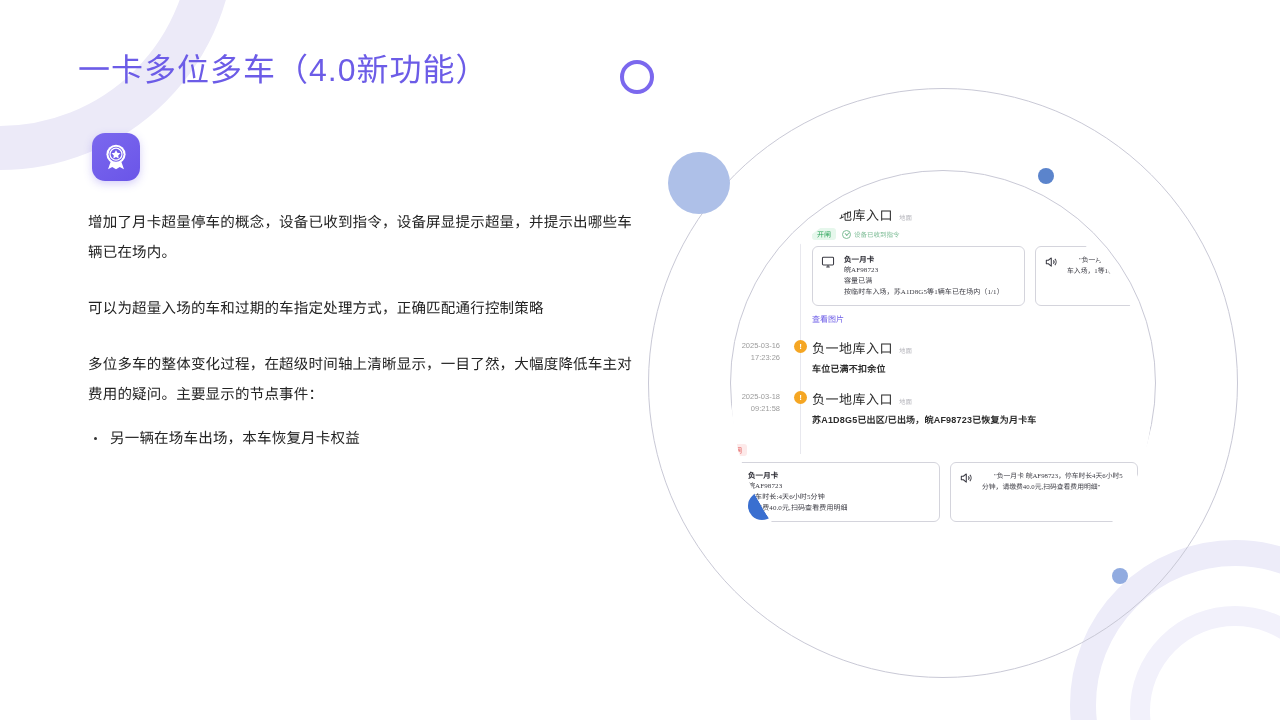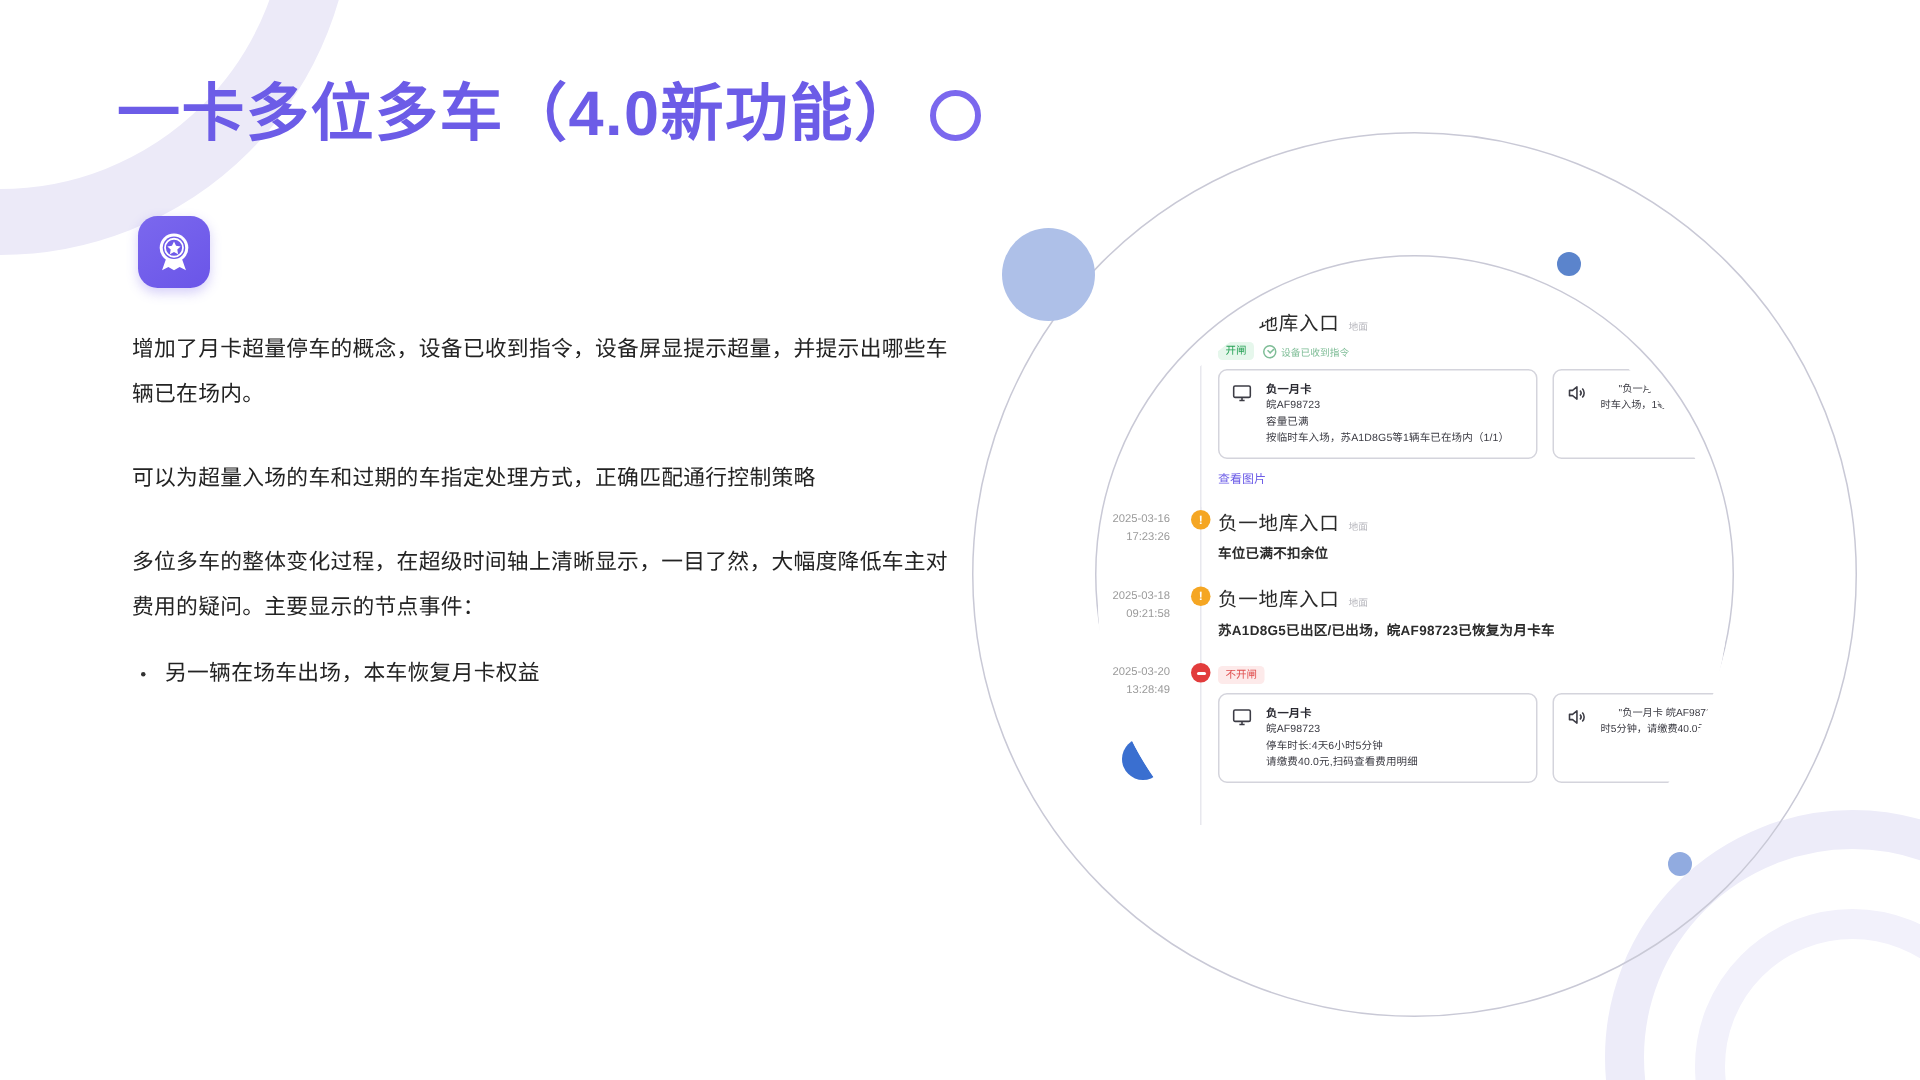--- a/index.html
+++ b/index.html
@@ -21,21 +21,21 @@
     border-radius:50%;border:26px solid #edecf9;box-sizing:border-box;
   }
   .deco-arc-br2{
     position:absolute;right:-60px;bottom:-96px;width:210px;height:210px;
     border-radius:50%;border:20px solid #f2f1fb;box-sizing:border-box;
   }
 
   
   .left-col{position:absolute;left:78px;top:52px;width:560px;}
   .page-title{
-    font-size:42px;line-height:1.15;font-weight:bold;color:#6c5ce7;
+    font-size:32px;line-height:1.15;font-weight:normal;color:#6c5ce7;
     letter-spacing:1px;margin:0 0 44px 0;white-space:nowrap;
   }
   .feature-icon{
     width:48px;height:48px;border-radius:13px;
     background:linear-gradient(145deg,#7b68ee 0%,#6a55e8 100%);
     display:flex;align-items:center;justify-content:center;
     margin-left:14px;margin-bottom:26px;
     box-shadow:0 3px 8px rgba(107,85,232,.28);
   }
   .body-col{margin-left:10px;}
@@ -117,21 +117,21 @@
     display:inline-block;position:relative;
   }
   .chk .ring-ic::after{
     content:"";position:absolute;left:1.6px;top:1.4px;width:3px;height:1.6px;
     border-left:1px solid #7fbd97;border-bottom:1px solid #7fbd97;
     transform:rotate(-45deg);
   }
   .cards{display:flex;gap:10px;}
   .card{
     border:1px solid #d4d4dc;border-radius:6px;padding:7px 8px;
-    display:flex;gap:7px;background:#fff;
+    display:flex;gap:7px;background:#fff;font-family:Liberation Serif, serif;
   }
   .card.screen{width:206px;}
   .card.voice{width:170px;}
   .card-ic{flex:0 0 16px;padding-top:1px;color:#3c3c45;}
   .card-lines{min-width:0;}
   .card-lines .l{
     font-size:7px;line-height:11px;color:#3a3a42;white-space:normal;
     letter-spacing:.1px;
   }
   .card-lines .l.head{font-weight:bold;color:#2a2a32;font-size:7.5px;}
@@ -273,24 +273,20 @@
           <div class="tl-body">
             <div class="node-head">
               <span class="node-name">负一地库入口</span>
               <span class="node-tag">地面</span>
             </div>
             <div class="evt-text">苏A1D8G5已出区/已出场，皖AF98723已恢复为月卡车</div>
           </div>
         </div>
 
         <div class="tl-row">
-          <div class="tl-time">
-            <div>2025-03-20</div>
-            <div>13:28:49</div>
-          </div>
           <div class="tl-marker">
             <div class="line"></div>
             <div class="mk red"></div>
           </div>
           <div class="tl-body">
             <div class="badge-row">
               <span class="badge red">不开闸</span>
             </div>
             <div class="cards">
               <div class="card screen">

